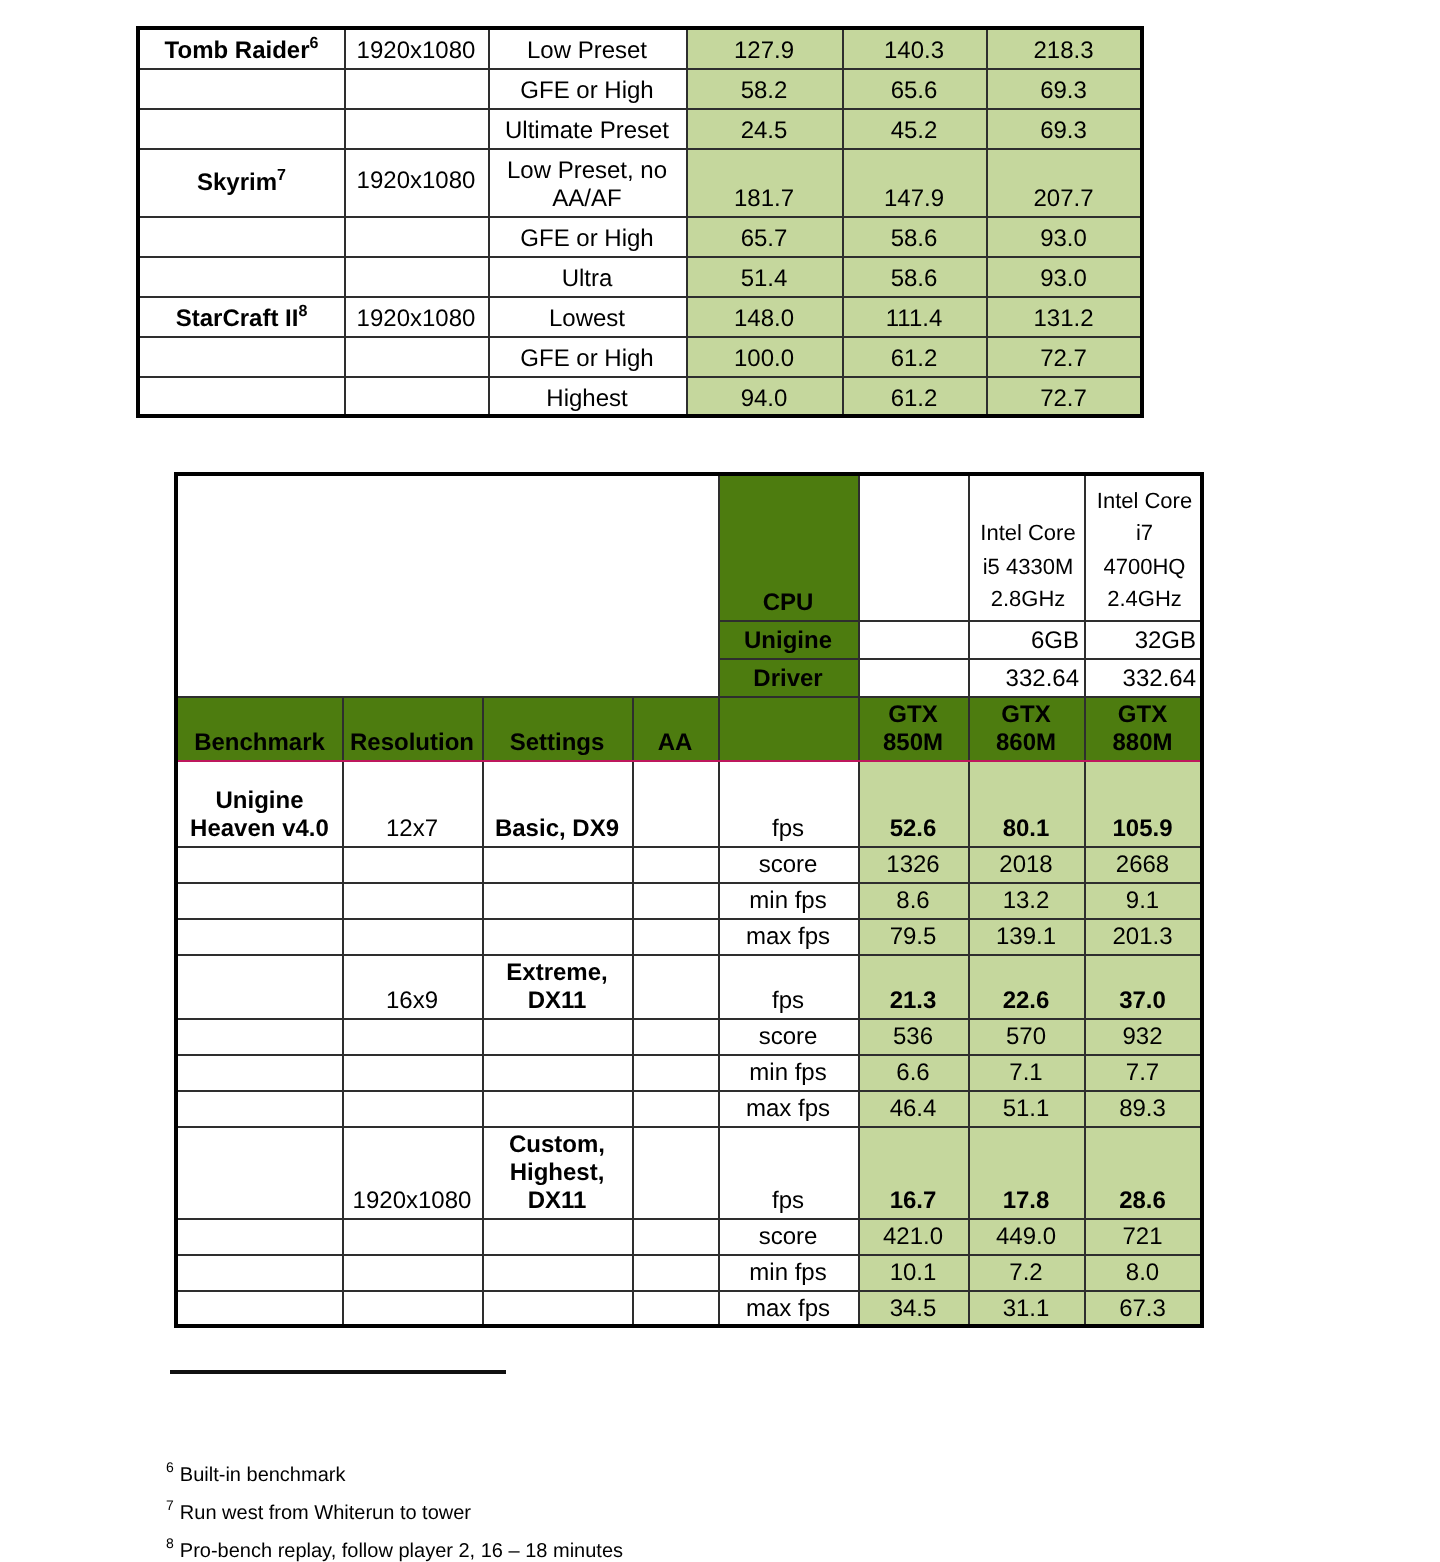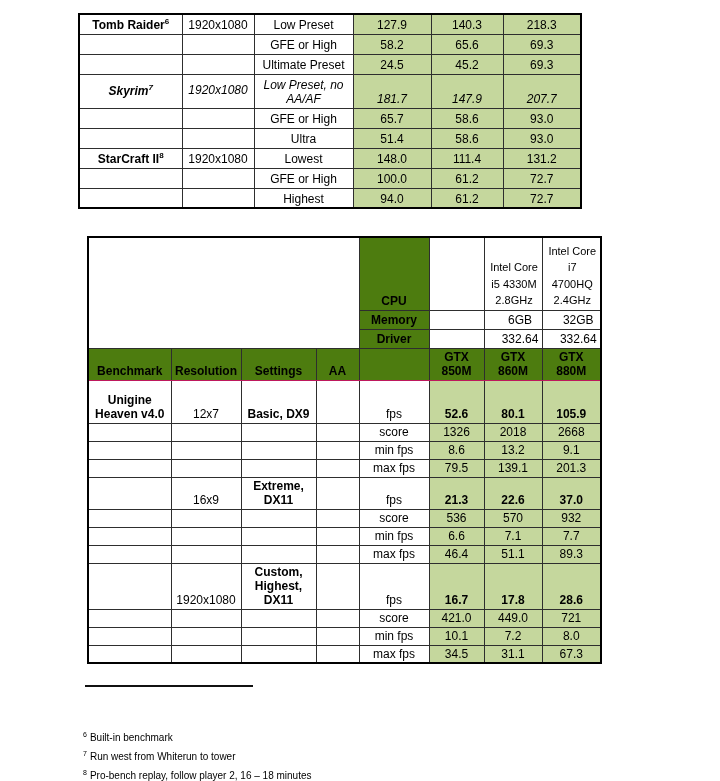--- a/index.html
+++ b/index.html
@@ -13,39 +13,39 @@
     border:1px solid #2e2e2e;
     vertical-align:bottom;
     text-align:center;
     padding:0 2px 1px 2px;
     font-size:12px;
     line-height:1.18;
     overflow:hidden;
     word-wrap:break-word;
   }
   
-  #t1{left:78px;top:13px;border:2px solid #000;}
+  #t1{left:68px;top:13px;border:2px solid #000;}
   #t1 tr.h20{height:20px;}
-  #t1 tr.h34{height:34px;font-style:italic;}
+  #t1 tr.h34{height:34px;}
   .gc b{font-weight:bold;}
   .gc sup{font-size:8px;font-weight:bold;}
   
   #t2{left:87px;top:236px;border:2px solid #000;}
   #t2 tr.h73{height:73px;}
   #t2 tr.h19{height:19px;}
   #t2 tr.h32{height:32px;}
   #t2 tr.h43{height:43px;margin-top:20px;}
   #t2 tr.h46{height:46px;}
   #t2 tr.h18{height:18px;}
   tr.hdr td{border-bottom:1px solid #be185d;}
   .gray{background:#4d7c0f;font-weight:bold;}
   .green{background:#c5d79d;}
   .blank{border-right:1px solid #2e2e2e;}
   .cpu{text-align:center;font-size:11px;line-height:1.5;padding-left:4px;}
-  .left{text-align:center;padding-left:16px;}
+  .left{text-align:right;padding-left:16px;}
   .bold{font-weight:bold;}
   
   #fnsep{position:absolute;left:85px;top:685px;width:168px;height:2px;background:#111;}
   #fns{position:absolute;left:83px;top:727px;font-size:10px;line-height:15.5px;}
   #fns sup{font-size:7px;margin-right:3px;}
 </style>
 </head>
 <body>
 
 <table id="t1">
@@ -146,21 +146,21 @@
     </colgroup>
   <tbody>
       <tr class="h73">
     <td class="blank" colspan="4" rowspan="3"></td>
     <td class="gray">CPU</td>
     <td></td>
     <td class="cpu">Intel Core i5 4330M 2.8GHz</td>
     <td class="cpu">Intel Core i7 4700HQ 2.4GHz</td>
   </tr>
   <tr class="h19">
-    <td class="gray">Memory</td>
+    <td class="gray">Unigine</td>
     <td></td>
     <td class="left">6GB</td>
     <td class="left">32GB</td>
   </tr>
   <tr class="h19">
     <td class="gray">Driver</td>
     <td></td>
     <td class="left">332.64</td>
     <td class="left">332.64</td>
   </tr>

